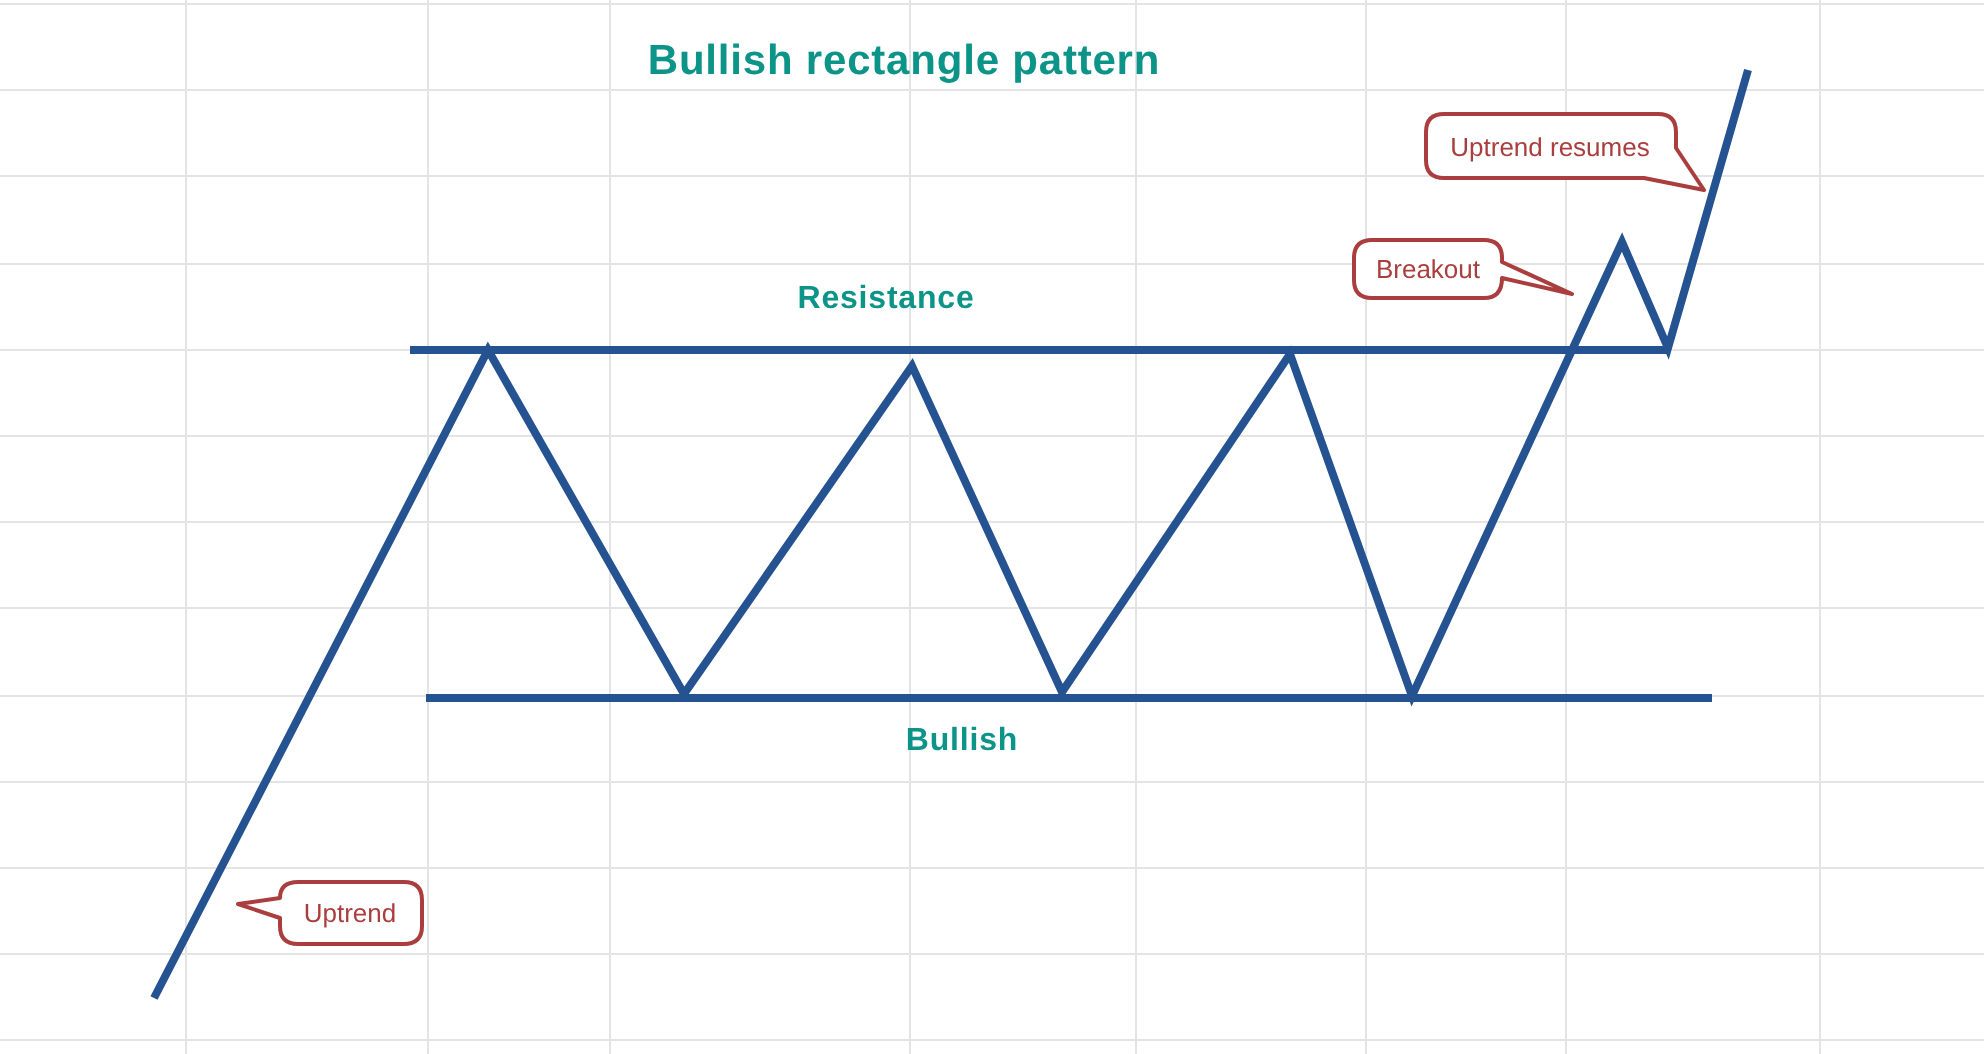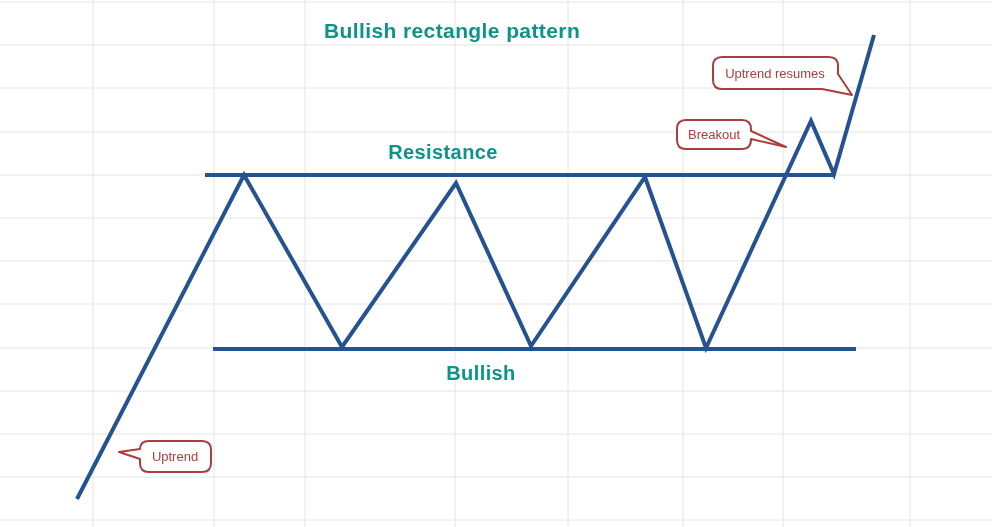--- a/index.html
+++ b/index.html
@@ -34,21 +34,21 @@
   .heading {
     position: absolute;
     color: var(--teal, #0d9488);
     font-weight: bold;
     font-family: "Liberation Sans", sans-serif;
     transform: translateX(-50%);
     white-space: nowrap;
     letter-spacing: 0.4px;
   }
   .heading.title      { font-size: 21px; }
-  .heading.line-label { font-size: 20px; }
+  .heading.line-label { font-size: 16px; }
 </style>
 </head>
 <body>
 
 <div id="stage">
 
   <svg width="992" height="527" viewBox="0 0 992 527">
 
     <g>
         <line x1="93" y1="0" x2="93" y2="527" class="gridline"></line>

